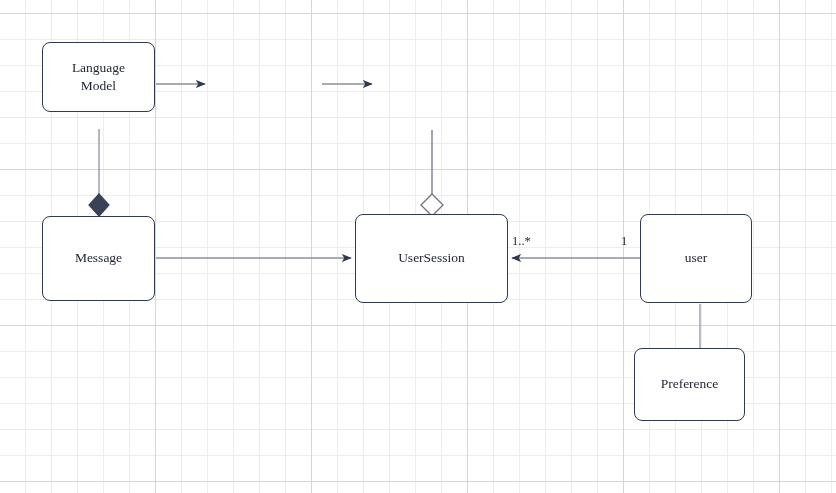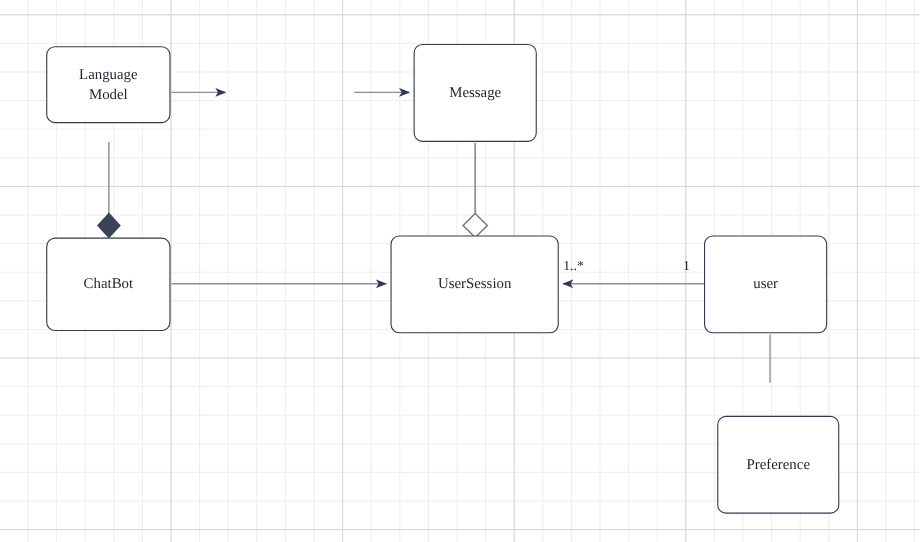--- a/index.html
+++ b/index.html
@@ -113,37 +113,34 @@
       <line x1="700" y1="304" x2="700" y2="348" stroke="#9a9ea6" stroke-width="1.4"></line>
     </g>
   </svg>
 
   <div class="node" style="left:42px; top:42px; width:113px; height:70px;">
     <span class="node-label">Language
 Model</span>
   </div>
 
 
-  <div class="node" style="left:376px; top:40px; width:112px; height:89px;">
-    <span class="node-label">Message</span>
-  </div>
 
   <div class="node" style="left:42px; top:216px; width:113px; height:85px;">
-    <span class="node-label">ChatBot</span>
+    <span class="node-label">Message</span>
   </div>
 
   <div class="node" style="left:355px; top:214px; width:153px; height:89px;">
     <span class="node-label">UserSession</span>
   </div>
 
   <div class="node" style="left:640px; top:214px; width:112px; height:89px;">
     <span class="node-label">user</span>
   </div>
 
-  <div class="node" style="left:652px; top:348px; width:111px; height:89px;margin-top:30px;">
+  <div class="node" style="left:634px; top:348px; width:111px; height:73px;">
     <span class="node-label">Preference</span>
   </div>
 
   <div class="edge-label" style="left:512px; top:234px;">1..*</div>
 
   <div class="edge-label" style="left:621px; top:234px;">1</div>
 
 </div>
 
 </body></html>

